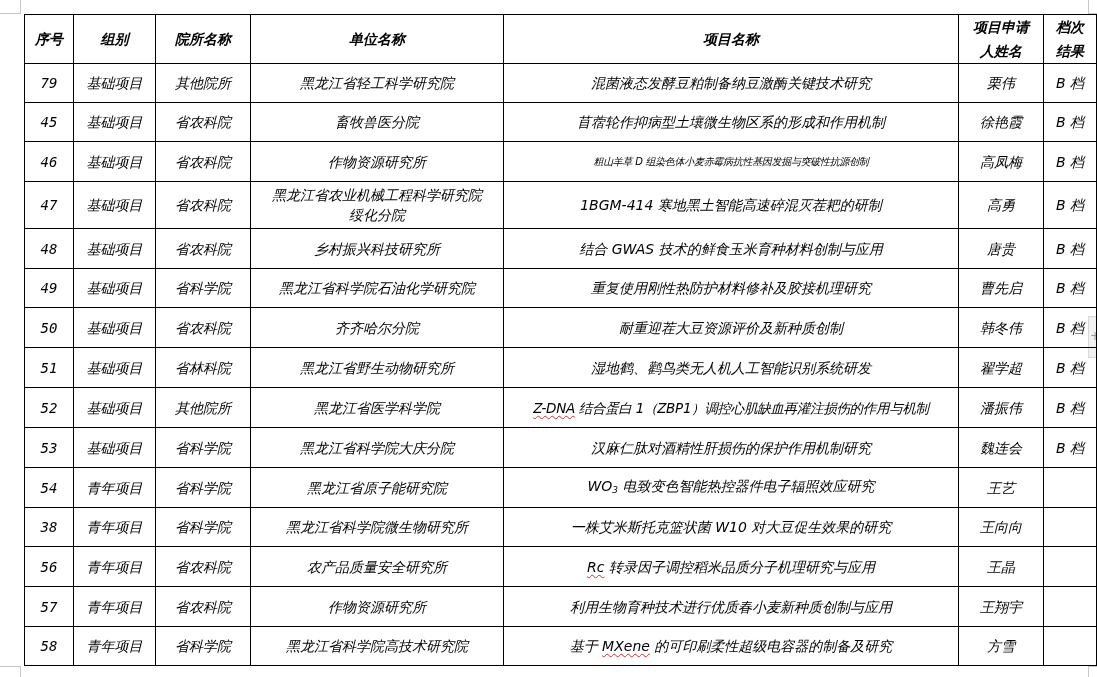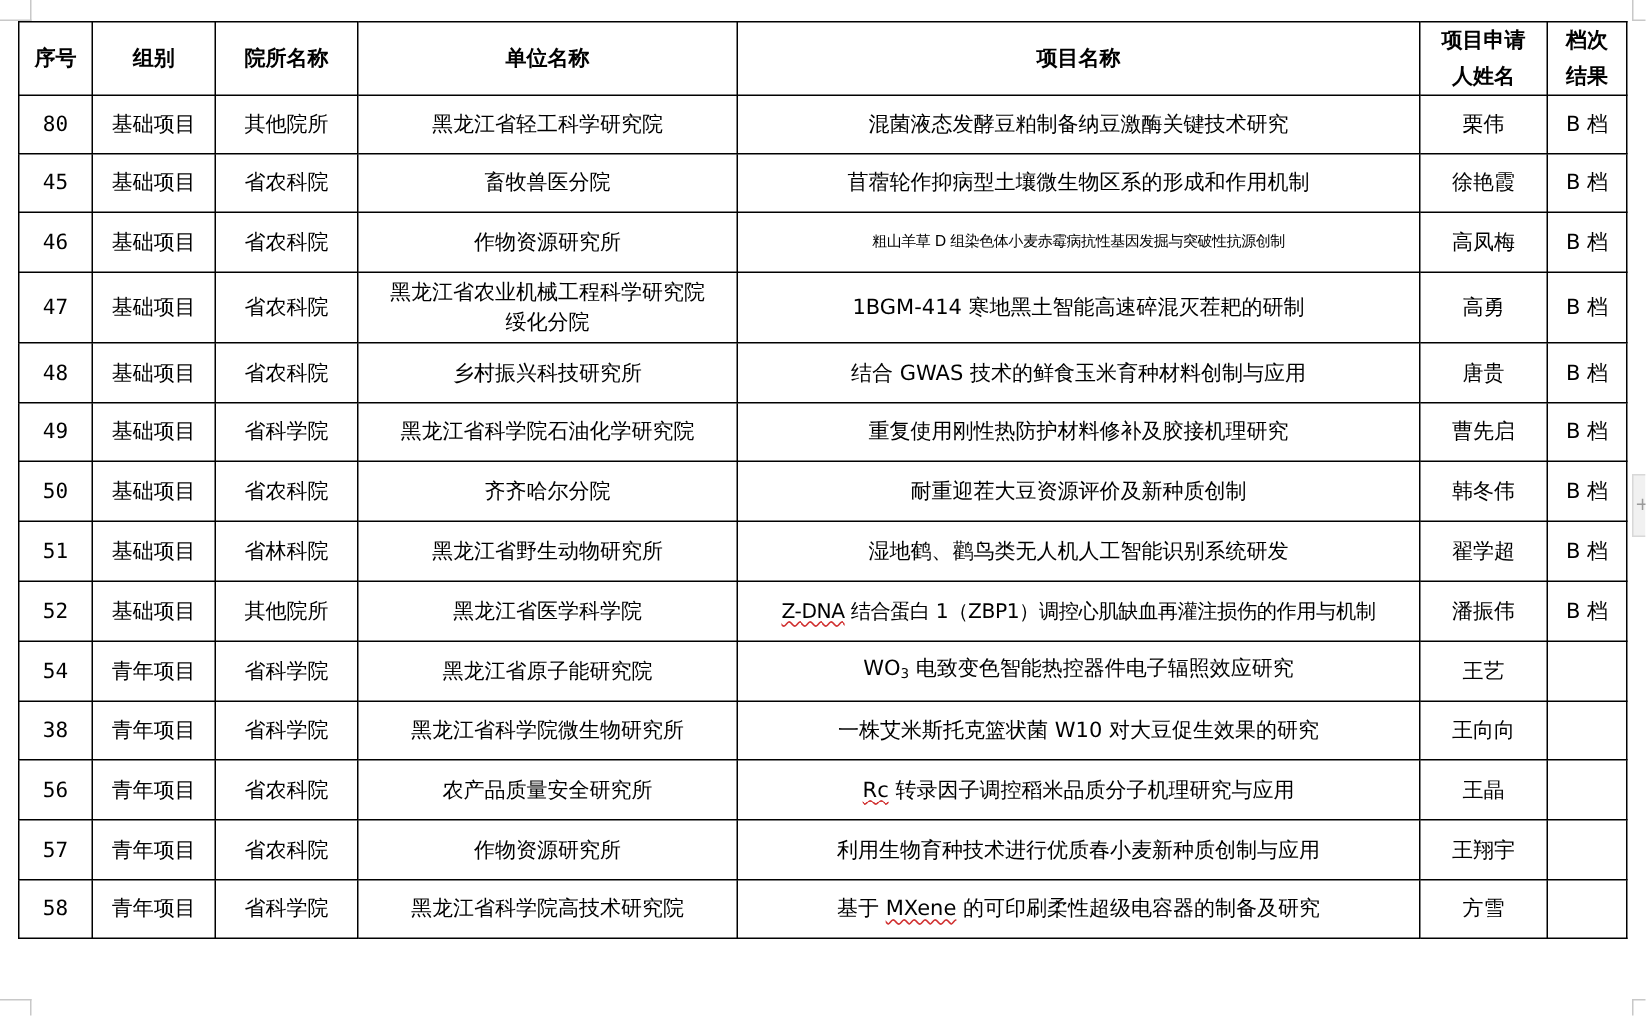--- a/index.html
+++ b/index.html
@@ -6,21 +6,21 @@
   body { width:1097px; height:677px; position:relative; overflow:hidden;
          font-family:"DejaVu Sans","Liberation Sans",sans-serif; color:#000; }
   .corner-mark { position:absolute; border-color:#c8c8c8; border-style:solid; width:0; height:0; }
   .cm-tl { left:0; top:0; width:20px; height:13px; border-width:0 1px 1px 0; }
   .cm-tr2 { position:absolute; left:1088px; top:0; width:9px; height:13px; border:solid #c8c8c8; border-width:0 0 1px 1px; }
   .cm-bl { position:absolute; left:0; top:666px; width:20px; height:11px; border:solid #c8c8c8; border-width:1px 1px 0 0; }
   .cm-br { position:absolute; left:1088px; top:666px; width:9px; height:11px; border:solid #c8c8c8; border-width:1px 0 0 1px; }
   .side-handle { position:absolute; left:1088px; top:316px; width:9px; height:42px; background:#f1f1f1;
                  border:1px solid #d8d8d8; border-right:none; box-sizing:border-box; }
   .side-handle span { position:absolute; left:1px; top:12px; font-size:12px; color:#9a9a9a; line-height:14px; }
-  table.doc { position:absolute; left:12px; top:14px; border-collapse:collapse; table-layout:fixed; }
+  table.doc { position:absolute; left:24px; top:14px; border-collapse:collapse; table-layout:fixed;font-style:italic; }
   table.doc td, table.doc th { border:1.5px solid #000; text-align:center; vertical-align:middle;
         font-size:14px; line-height:22px; padding:0 2px; overflow:hidden; white-space:nowrap; }
   table.doc th { font-weight:bold; font-size:14px; line-height:24px; }
   .num { font-family:"DejaVu Sans Mono","Liberation Mono",monospace; font-size:13px; }
   .spell { text-decoration:underline wavy #d03030; text-decoration-thickness:1px; text-underline-offset:2px; }
   sub.s { font-size:9px; vertical-align:-2px; }
 </style>
 </head>
 <body>
 
@@ -48,21 +48,21 @@
       <th>组别</th>
       <th>院所名称</th>
       <th>单位名称</th>
       <th>项目名称</th>
       <th><span>项目申请</span><br><span>人姓名</span></th>
       <th><span>档次</span><br><span>结果</span></th>
     </tr>
   </thead>
   <tbody>
     <tr style="height:39px">
-      <td class="num">80</td>
+      <td class="num">79</td>
       <td>基础项目</td>
       <td>其他院所</td>
       <td>黑龙江省轻工科学研究院</td>
       <td>混菌液态发酵豆粕制备纳豆激酶关键技术研究</td>
       <td>栗伟</td>
       <td>B 档</td>
     </tr>
     <tr style="height:39px">
       <td class="num">45</td>
       <td>基础项目</td>
@@ -129,20 +129,29 @@
     <tr style="height:40px">
       <td class="num">52</td>
       <td>基础项目</td>
       <td>其他院所</td>
       <td>黑龙江省医学科学院</td>
       <td style="font-size:13.5px;letter-spacing:-0.3px"><span class="spell">Z-DNA</span><span> 结合蛋白 1（ZBP1）调控心肌缺血再灌注损伤的作用与机制</span></td>
       <td>潘振伟</td>
       <td>B 档</td>
     </tr>
     <tr style="height:40px">
+      <td class="num">53</td>
+      <td>基础项目</td>
+      <td>省科学院</td>
+      <td>黑龙江省科学院大庆分院</td>
+      <td>汉麻仁肽对酒精性肝损伤的保护作用机制研究</td>
+      <td>魏连会</td>
+      <td>B 档</td>
+    </tr>
+    <tr style="height:40px">
       <td class="num">54</td>
       <td>青年项目</td>
       <td>省科学院</td>
       <td>黑龙江省原子能研究院</td>
       <td><span>WO</span><sub class="s">3</sub><span> 电致变色智能热控器件电子辐照效应研究</span></td>
       <td>王艺</td>
       <td></td>
     </tr>
     <tr style="height:39px">
       <td class="num">38</td>

